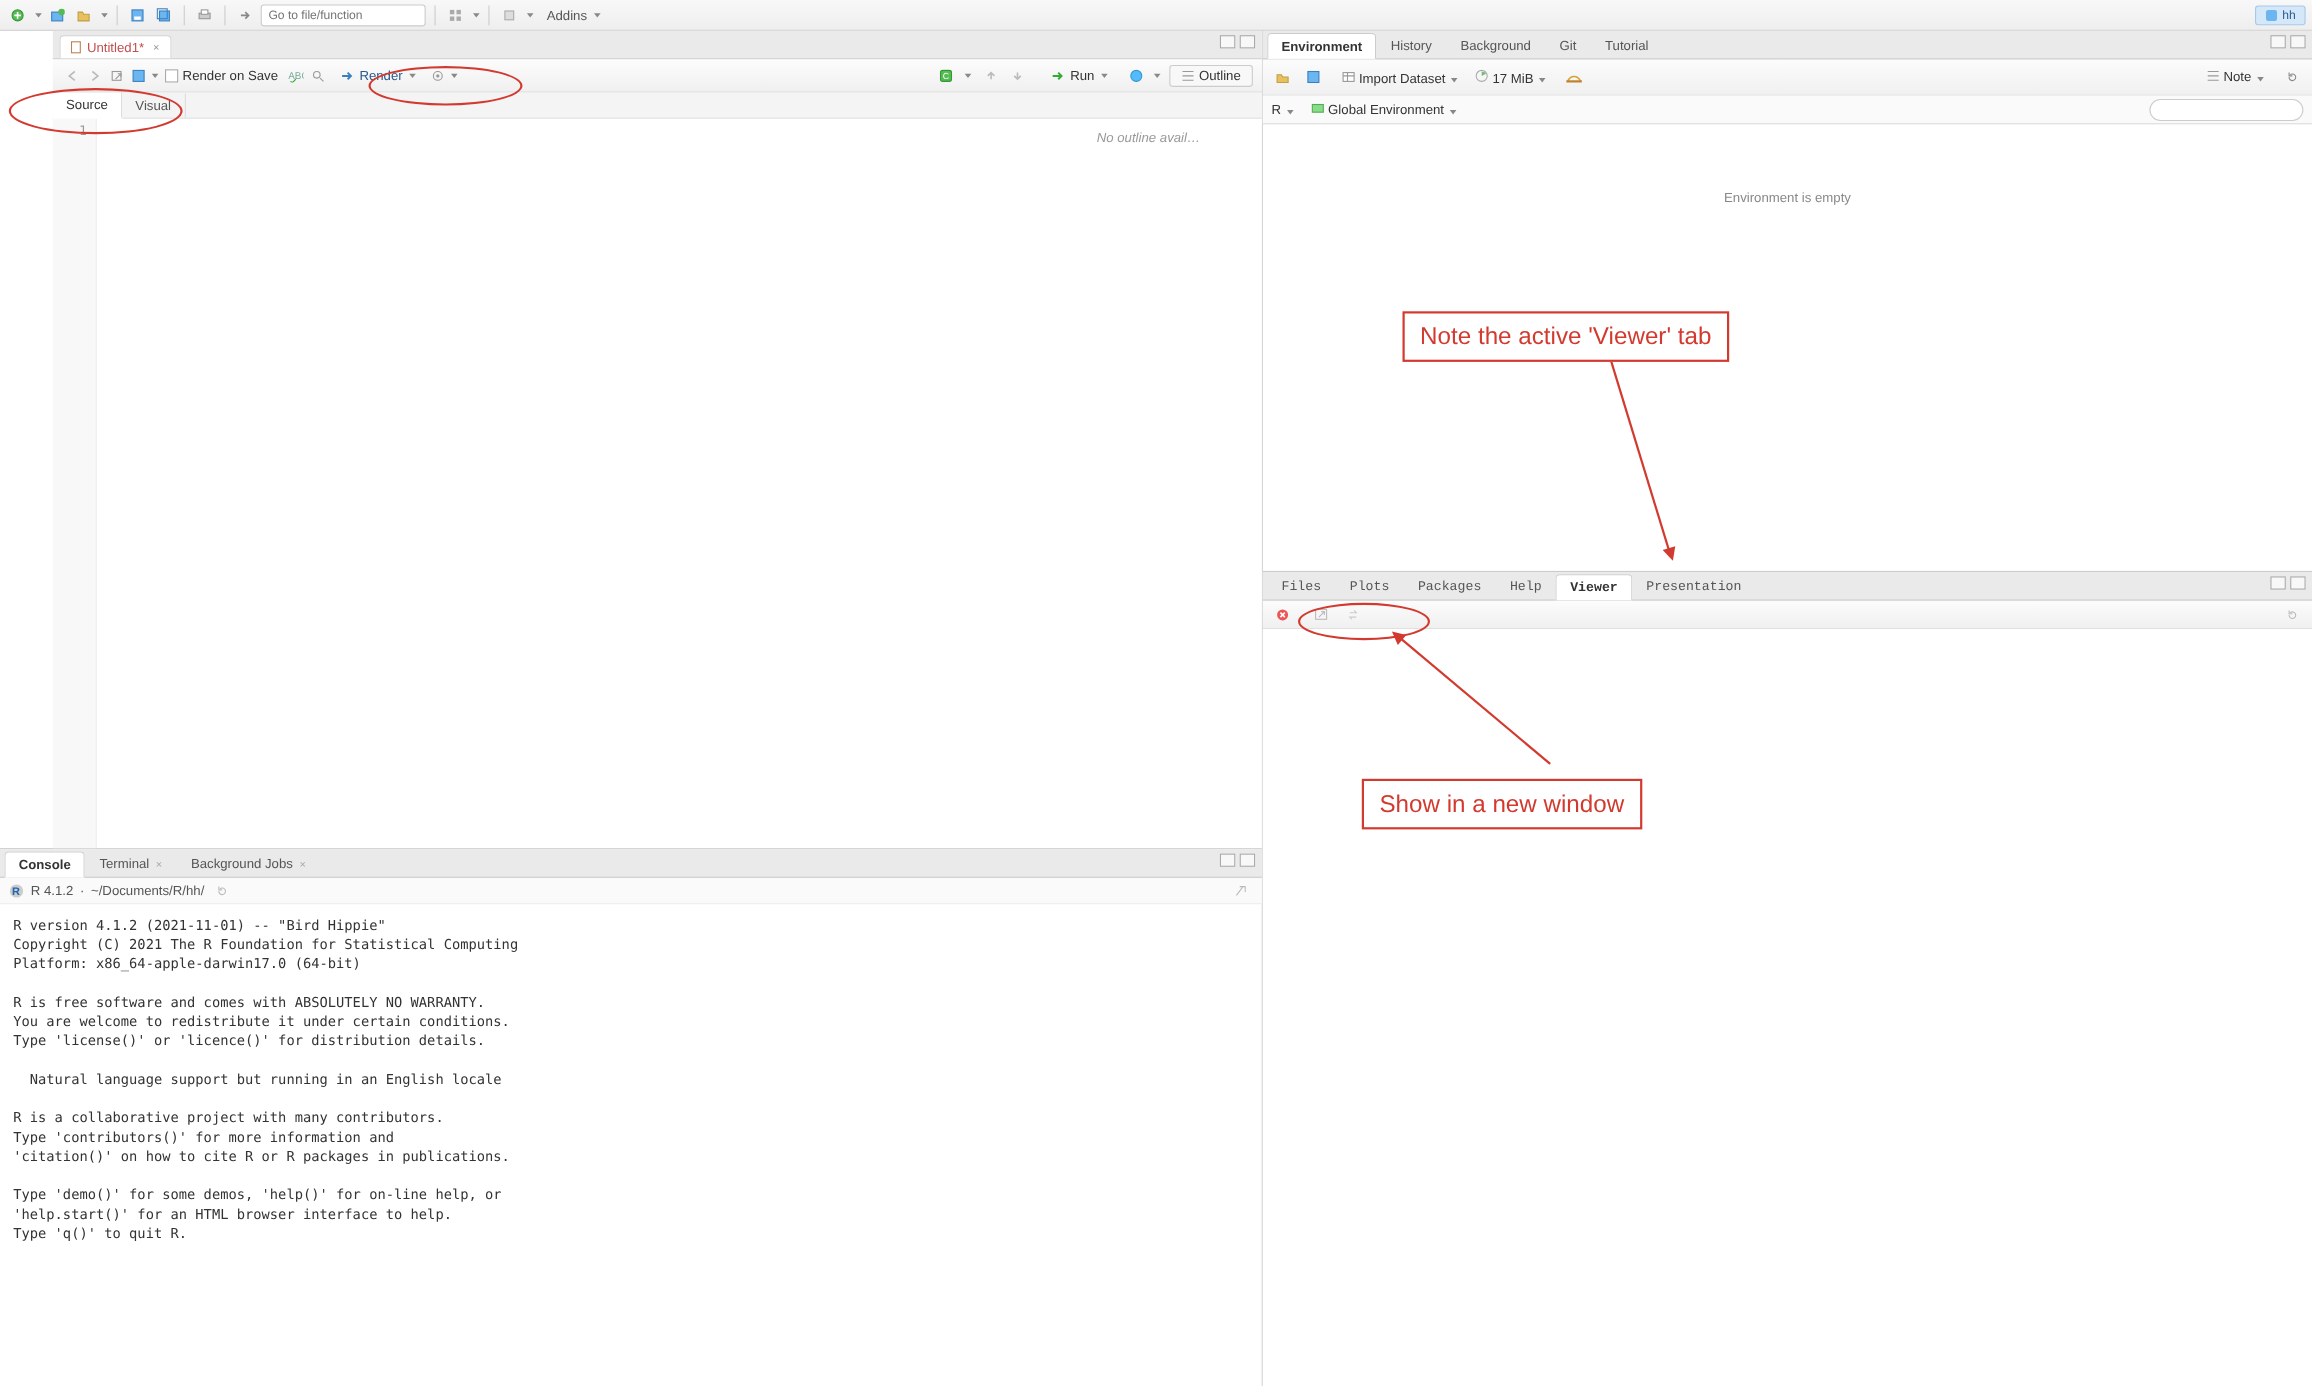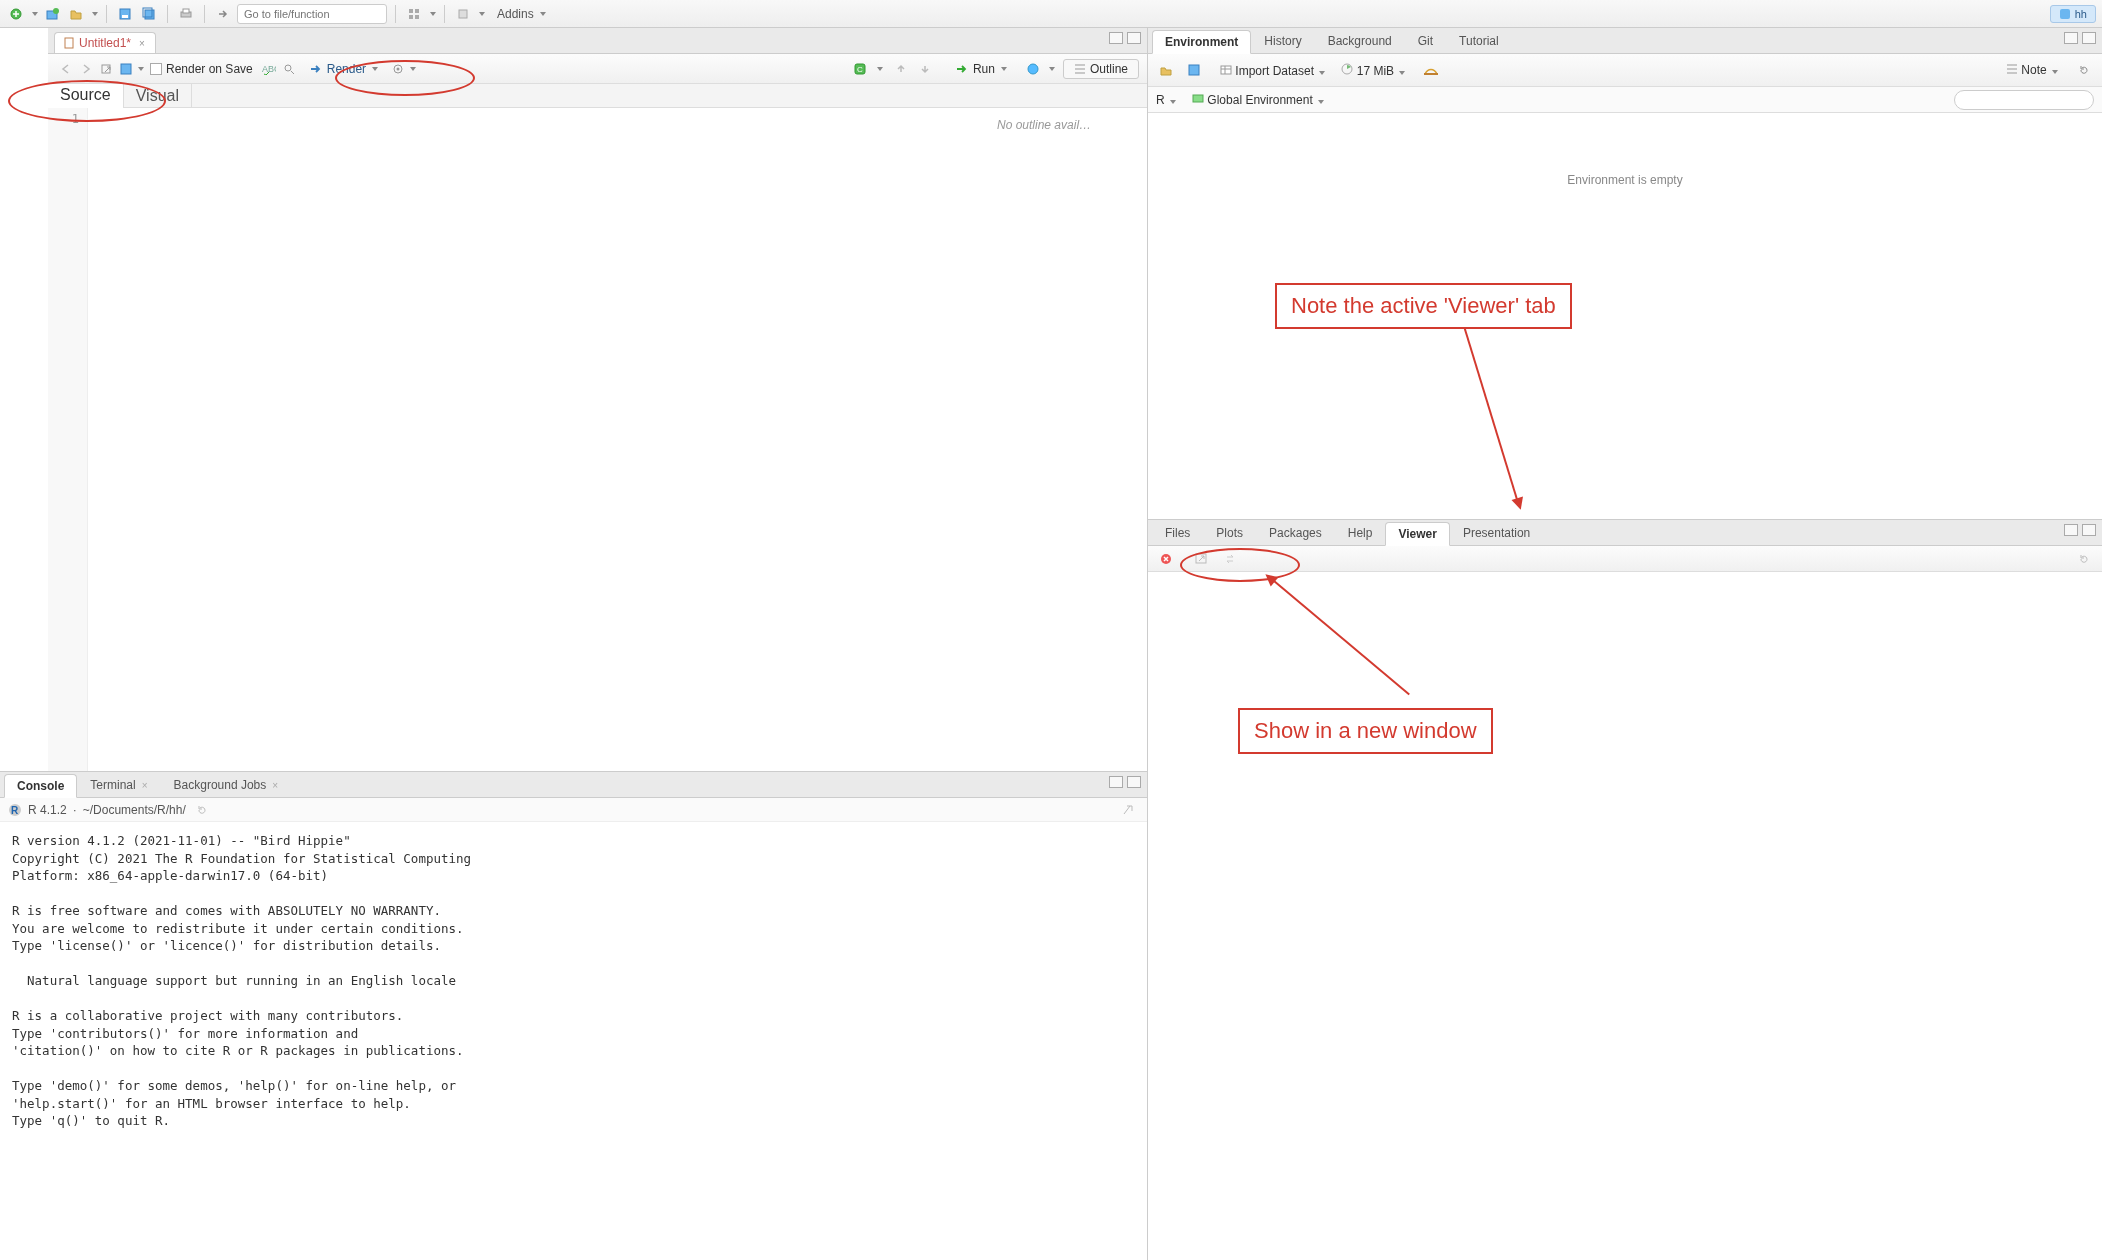--- a/index.html
+++ b/index.html
@@ -83,21 +83,21 @@
 }
 .outline-btn {
   border: 1px solid #ccc; background: #f8f8f8; padding: 2px 10px;
   border-radius: 3px; display: flex; align-items: center; gap: 4px;
 }
 .mode-tabs {
   height: 24px; background: #f4f4f4; border-bottom: 1px solid #ddd;
   display: flex; align-items: center;
 }
 .mode-tab {
-  padding: 4px 12px; border-right: 1px solid #ddd; font-size: 16px; color: #555;
+  padding: 4px 12px; border-right: 1px solid #ddd; font-size: 12px; color: #555;
 }
 .mode-tab.active { background: #fff; border-bottom: 2px solid #fff; margin-bottom:-1px; color:#333; }
 
 .editor-area { flex: 1; display: flex; background: #fff; position: relative; }
 .gutter { width: 40px; background: #f8f8f8; text-align: right; padding: 4px 8px 0 0; color: #999; font-family: Menlo, monospace; font-size: 12px; border-right: 1px solid #eee;}
 .editor-body { flex: 1; position: relative; }
 .outline-placeholder {
   position: absolute; right: 10px; top: 10px; width: 140px;
   color: #999; font-style: italic; font-size: 12px;
 }
@@ -149,21 +149,21 @@
   padding:0 8px; gap:8px; background:#fafafa; font-size:12px;
 }
 .search-box {
   width: 140px; height: 20px; border:1px solid #ccc; border-radius:10px;
   padding:0 8px 0 24px; font-size:11px; background:#fff; position:relative;
 }
 .search-wrap { position: relative; margin-left:auto; }
 .search-wrap svg { position:absolute; left:6px; top:3px; }
 
 
-.viewer-pane { flex: 1; display:flex; flex-direction:column; position:relative; }
+.viewer-pane { flex: 1; display:flex; flex-direction:column; position:relative;font-family:Liberation Mono, monospace; }
 .viewer-toolbar {
   height: 26px; background:linear-gradient(#fcfcfc,#f0f0f0); border-bottom:1px solid #ddd;
   display:flex; align-items:center; padding:0 8px; gap:8px;
 }
 
 
 .anno {
   position: absolute; border: 2.5px solid #d33a2f; pointer-events: none;
 }
 .anno-box {

